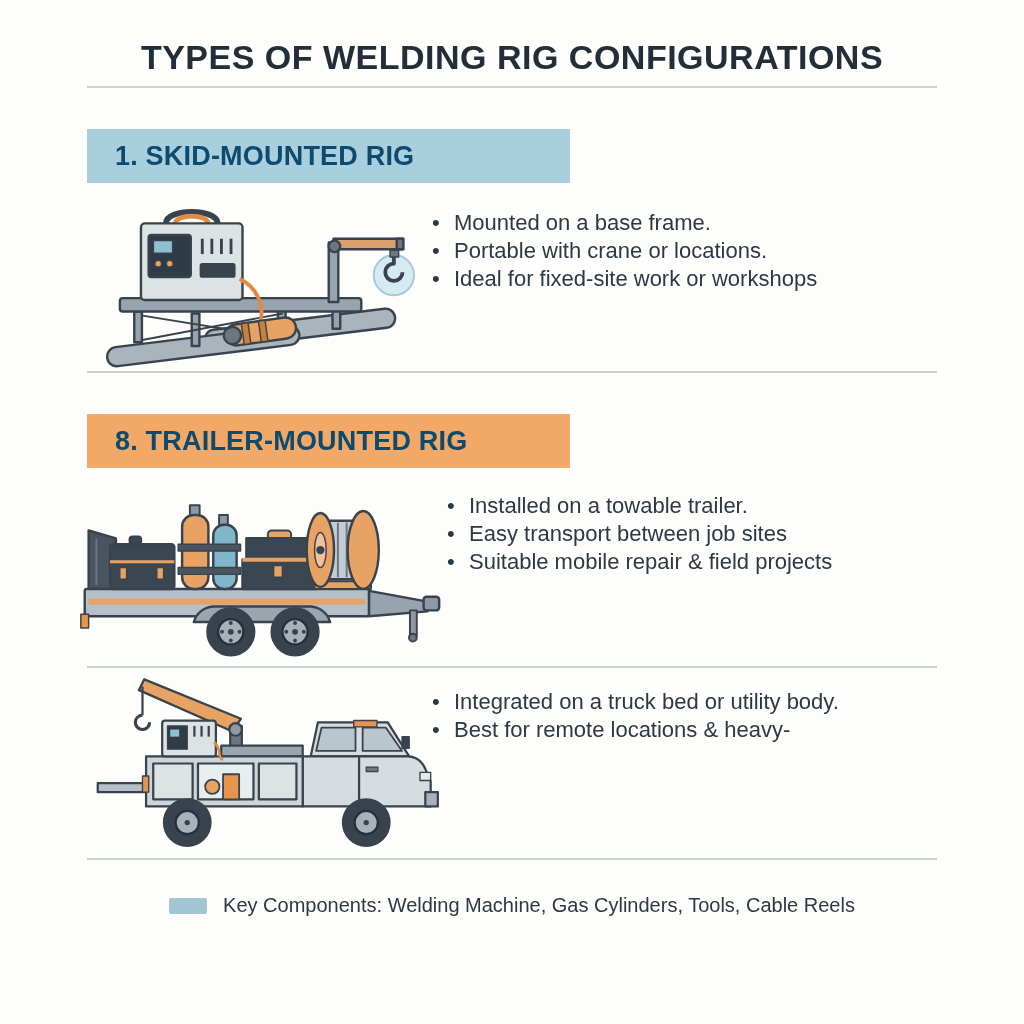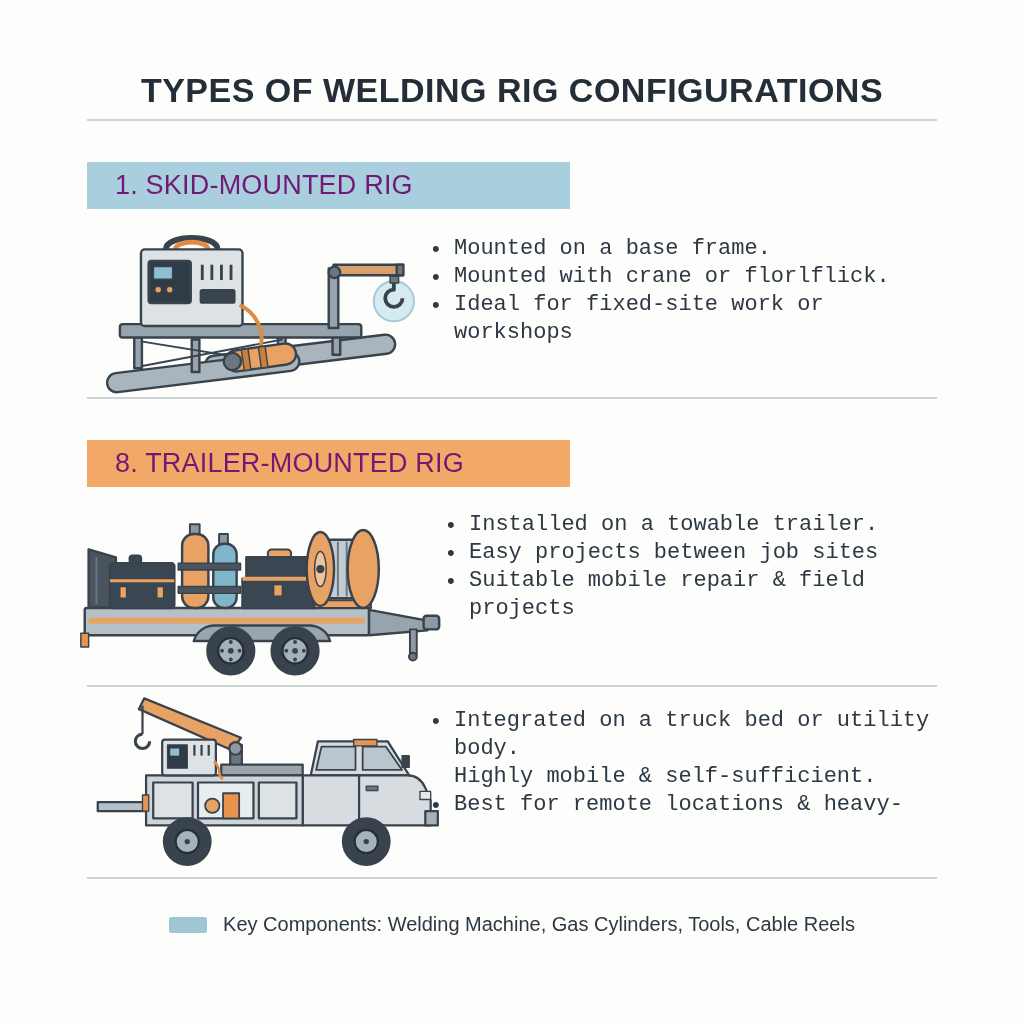--- a/index.html
+++ b/index.html
@@ -8,46 +8,45 @@
     background:#fdfdfb;
     font-family:"Liberation Sans", sans-serif;
     color:#2c3945;
   }
   .content { width:850px; margin:0 auto; }
   .page-title {
     padding-top:38px; height:86px;
     text-align:center;
     font-size:34px; font-weight:bold; letter-spacing:.5px;
     color:#232e38;
-    margin-top:33px;
   }
   .divider { height:2px; background:#cbd3d7; }
   .section-header {
-    margin-top:41px; height:47px; width:483px;
+    margin-top:41px; height:54px; width:483px;
     display:flex; align-items:center;
     padding-left:28px;
-    font-size:27px; font-weight:normal; letter-spacing:.2px;
-    color:#701a75;
+    font-size:27px; font-weight:bold; letter-spacing:.2px;
+    color:#0c4a6e;
   }
   .sec1 .section-header { background:#a9cedd; }
   .sec2 .section-header { background:#f2a968; }
   .sec3 .section-header { background:#cdd3d7; }
   .row { display:flex; margin-top:4px; }
   .sec1 .row { height:184px; }
   .sec2 .row { height:192px; margin-top:6px; }
   .sec3 .row { height:184px; margin-top:6px; }
   .illus { width:345px; flex:none; }
   .sec2 .illus { margin-left:-12px; width:372px; }
   .bullets { list-style:none; }
   .sec1 .bullets { padding-top:22px; }
   .sec2 .bullets { padding-top:18px; }
   .sec3 .bullets { padding-top:14px; }
   .bullets li { display:flex; font-size:22px; line-height:28px; color:#2c3945; }
   .bullets .dot { width:22px; flex:none; text-align:left; }
-  .bullets .txt .ln { display:block;font-family:Liberation Mono, monospace; }
+  .bullets .txt .ln { display:block; }
   .footer {
     margin-top:34px;
     display:flex; justify-content:center; align-items:center; gap:16px;
   }
   .swatch { width:38px; height:16px; background:#9fc6d2; border-radius:2px; }
   .footer-text { font-size:20px; color:#2c3945; }
   svg { display:block; }
 </style>
 </head>
 <body>
@@ -112,21 +111,21 @@
       <ul class="bullets">
         <li>
             <span class="dot">•</span>
             <span class="txt">
               <span class="ln">Mounted on a base frame.</span>
             </span>
           </li>
         <li>
             <span class="dot">•</span>
             <span class="txt">
-              <span class="ln">Mounted with crane or florlflick.</span>
+              <span class="ln">Portable with crane or locations.</span>
             </span>
           </li>
         <li>
             <span class="dot">•</span>
             <span class="txt">
               <span class="ln">Ideal for fixed-site work or workshops</span>
             </span>
           </li>
       </ul>
     </div>
@@ -209,21 +208,21 @@
       <ul class="bullets">
         <li>
             <span class="dot">•</span>
             <span class="txt">
               <span class="ln">Installed on a towable trailer.</span>
             </span>
           </li>
         <li>
             <span class="dot">•</span>
             <span class="txt">
-              <span class="ln">Easy projects between job sites</span>
+              <span class="ln">Easy transport between job sites</span>
             </span>
           </li>
         <li>
             <span class="dot">•</span>
             <span class="txt">
               <span class="ln">Suitable mobile repair &amp; field projects</span>
             </span>
           </li>
       </ul>
     </div>
@@ -283,21 +282,20 @@
               <circle cx="312" cy="166" r="3" fill="#39434d" stroke="none"></circle>
             </g>
           </g>
         </svg>
       </div>
       <ul class="bullets">
         <li>
             <span class="dot">•</span>
             <span class="txt">
               <span class="ln">Integrated on a truck bed or utility body.</span>
-              <span class="ln">Highly mobile &amp; self-sufficient.</span>
             </span>
           </li>
         <li>
             <span class="dot">•</span>
             <span class="txt">
               <span class="ln">Best for remote locations &amp; heavy-</span>
             </span>
           </li>
       </ul>
     </div>

